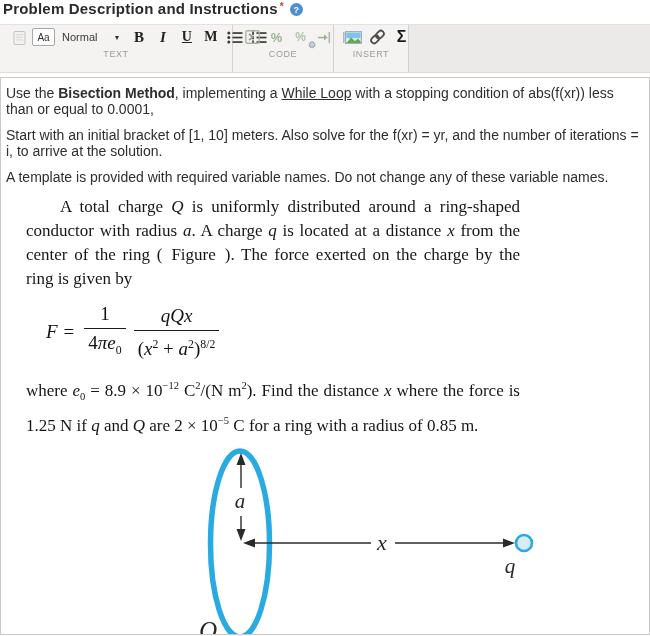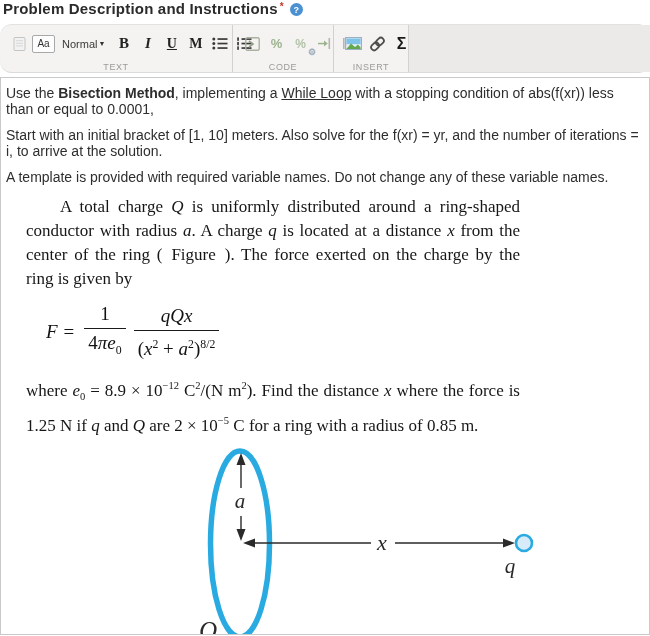--- a/index.html
+++ b/index.html
@@ -8,36 +8,36 @@
   
   .header { display:flex; align-items:flex-start; padding:0 3px 0 3px; height:24px; }
   .header h1 { margin:0; font-size:15px; font-weight:bold; color:#2b2b2b; letter-spacing:.2px; }
   .req { color:#c0392b; font-size:10px; margin-left:2px; margin-top:1px; font-weight:bold; }
   .help-icon { width:13px; height:13px; border-radius:50%; background:#4a90d2; color:#fff;
                font-size:9px; font-weight:bold; display:inline-flex; align-items:center;
                justify-content:center; margin-left:6px; margin-top:3px; cursor:pointer; }
 
   
   .toolbar { display:flex; align-items:stretch; height:47px; background:#f4f3f1;
-             border-top:1px solid #e3e2e0; border-bottom:1px solid #dcdbd9;border-radius:12px; }
+             border-top:1px solid #e3e2e0; border-bottom:1px solid #dcdbd9; }
   .tb-group { display:flex; flex-direction:column; border-right:1px solid #d2d1cf; }
   .g-text { width:232px; } .g-code { width:100px; } .g-insert { width:74px; }
   .tb-icons { flex:1; display:flex; align-items:center; padding:0 4px 0 8px; gap:1px; }
-  .tb-label { text-align:center; font-size:9px; color:#9a9a9a; letter-spacing:.6px; padding-bottom:0; }
+  .tb-label { text-align:center; font-size:9px; color:#9a9a9a; letter-spacing:.6px; padding-bottom:17px; }
   .tb-filler { flex:1; background:#eceae8; }
   .tb-btn { min-width:19px; height:24px; display:inline-flex; align-items:center; justify-content:center;
             padding:0 2px; font-size:14px; color:#222; cursor:pointer; }
   .serif { font-family:"Liberation Serif",serif; }
   .btn-b { font-weight:bold; font-size:15px; }
   .btn-i { font-style:italic; font-size:15px; font-weight:bold; }
   .btn-u { text-decoration:underline; font-weight:bold; }
   .btn-m { font-weight:bold; }
   .aa-btn { border:1px solid #a8a8a8; background:#fdfdfd; font-size:10px; height:16px; min-width:17px;
             border-radius:2px; color:#333; }
-  .dropdown { display:inline-flex; align-items:center; gap:1px; font-size:11px; color:#3a3a3a; padding:0 6px; }
+  .dropdown { display:inline-flex; align-items:center; gap:16px; font-size:11px; color:#3a3a3a; padding:0 6px; }
   .caret { font-size:7px; color:#333; }
   .pct { color:#9fb391; font-weight:bold; font-size:13px; }
   .pct-dim { color:#b3c2a8; position:relative; font-size:12px; }
   .gear-glyph { position:absolute; right:-4px; bottom:-1px; font-size:9px; color:#9aa9b8; }
   .sigma { font-weight:bold; font-size:16px; color:#1a1a1a; }
 
   
   .editor-area { margin-top:4px; height:549px; border:1px solid #c9c9c9; background:#fff;
                  overflow:hidden; padding-top:7px; cursor:text; }
   .ed-p { margin:0 8px 10px 5px; font-size:14px; line-height:16px; color:#2e2e2e; }

